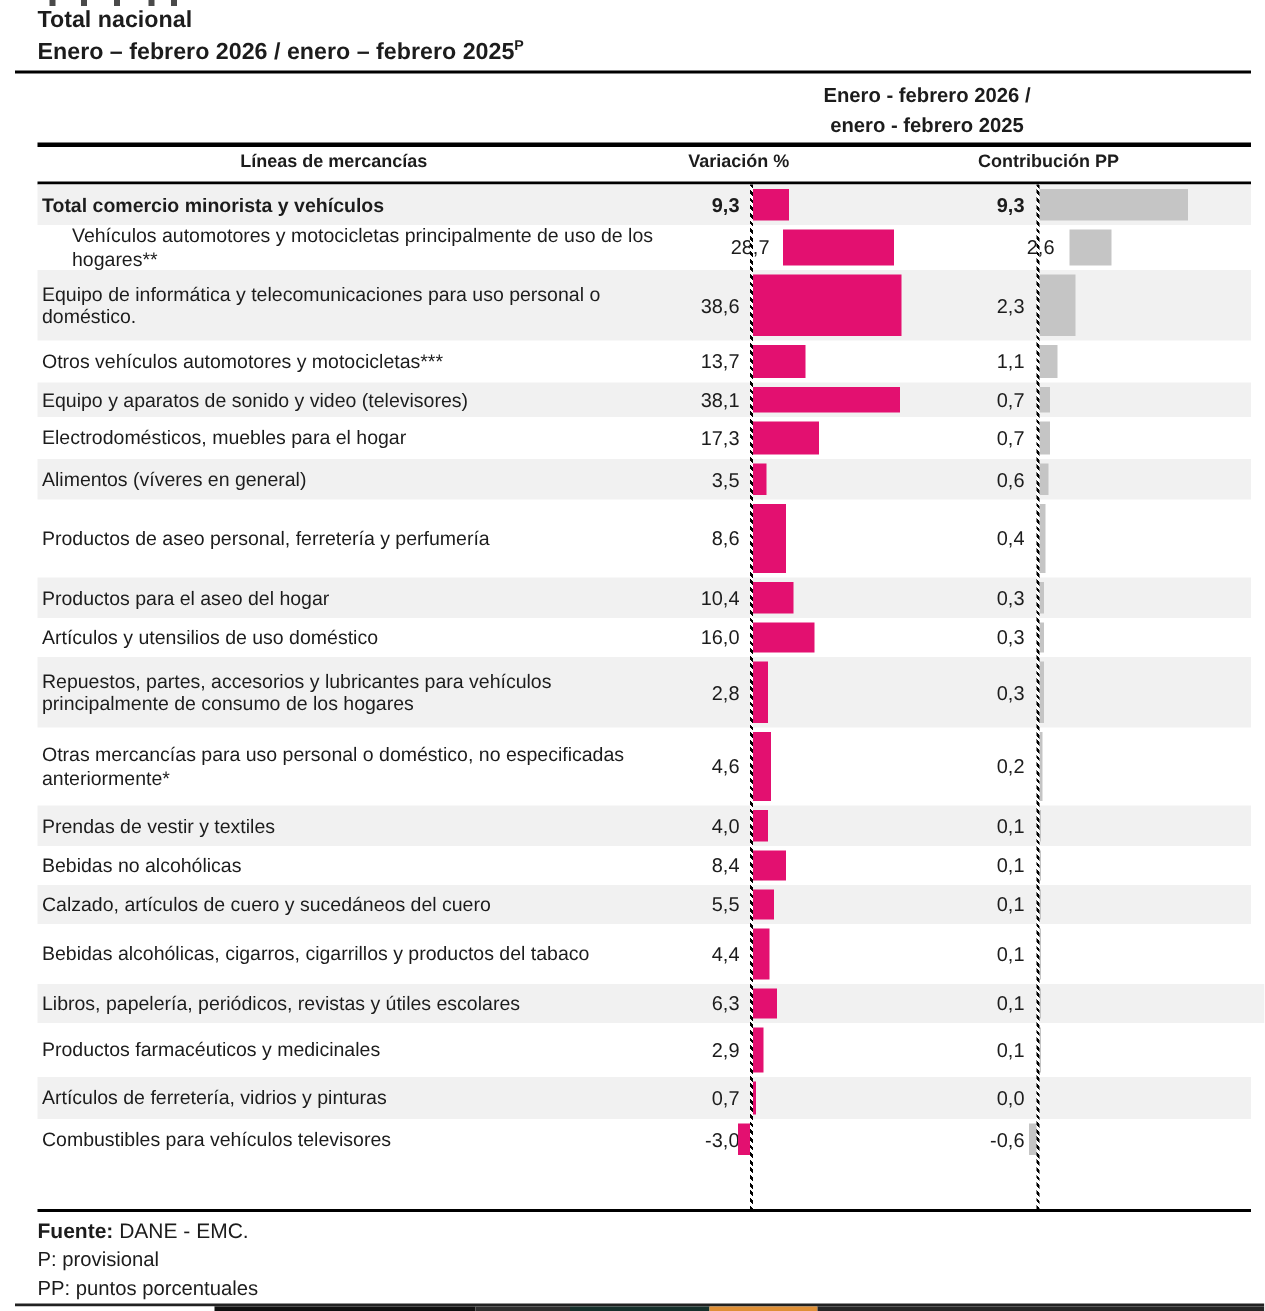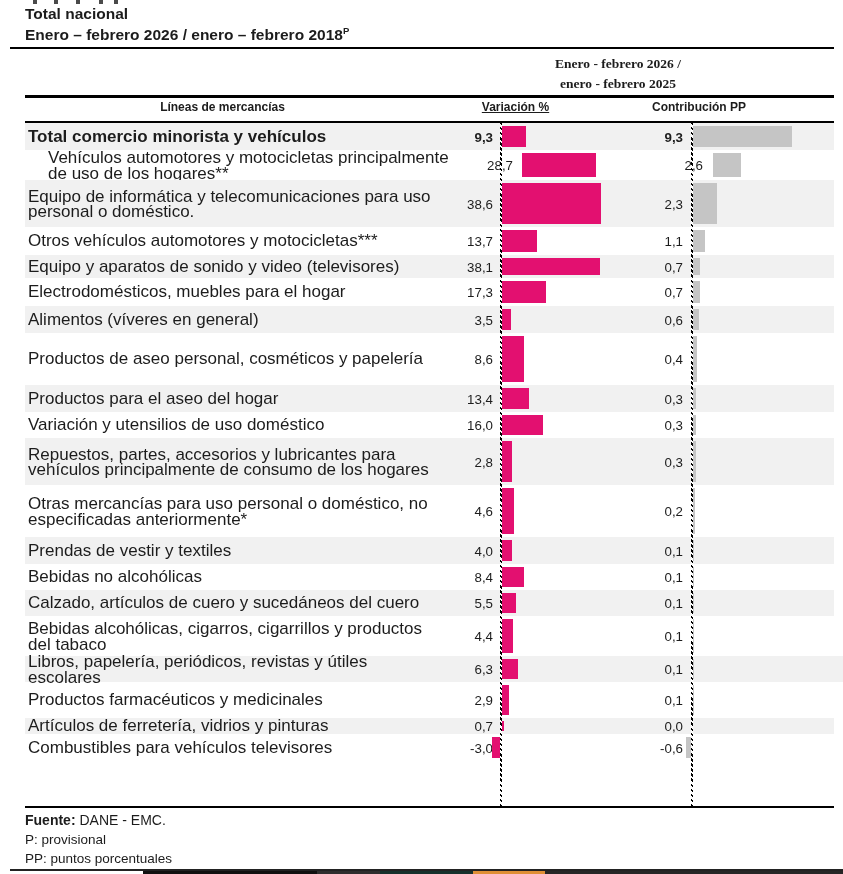--- a/index.html
+++ b/index.html
@@ -5,33 +5,33 @@
   html,body{margin:0;padding:0;background:#fff;}
   #page{position:relative;width:843px;height:874px;background:#fff;overflow:hidden;
         font-family:"Liberation Sans",sans-serif;color:#1c1c1c;}
   .descender{position:absolute;top:0;width:4px;height:4px;background:#4a4a4a;}
   .title1{position:absolute;left:25px;top:5px;font-size:15.5px;font-weight:bold;}
   .title2{position:absolute;left:25px;top:25px;font-size:15.5px;font-weight:bold;}
   .title2 sup{font-size:9.5px;vertical-align:6px;}
   .rule{position:absolute;background:#000;}
   #rule-title{left:10px;top:47px;width:824px;height:2px;}
   #span-header{position:absolute;left:477px;top:54px;width:282px;text-align:center;
-               font-weight:bold;font-size:13.5px;line-height:20px;font-family:Liberation Serif, serif;}
+               font-weight:bold;font-size:13.5px;line-height:20px;}
   .col-h{position:absolute;top:100px;font-weight:bold;font-size:12px;text-align:center;}
   #colh-lineas{left:25px;width:395px;}
-  #colh-var{left:448px;width:135px;text-decoration:underline;}
+  #colh-var{left:425px;width:135px;}
   #colh-contrib{left:613px;width:172px;}
   #rule-above-cols{left:25px;top:95px;width:809px;height:2.5px;}
   #rule-below-cols{left:25px;top:120.5px;width:809px;height:2.5px;}
   #rows{position:absolute;left:25px;top:123px;width:809px;}
   .row{position:relative;width:100%;}
   .row.alt{background:#f1f1f1;}
   .row.total{font-weight:bold;}
   .lbl{position:absolute;left:3px;top:50%;transform:translateY(-50%);width:405px;
-       font-size:17px;line-height:15.5px;}
+       font-size:13px;line-height:15.5px;}
   .val{position:absolute;top:50%;transform:translateY(-50%);font-size:13.3px;text-align:right;}
   .val.var{left:408px;width:60px;}
   .val.ctr{left:596px;width:62px;}
   .bar{position:absolute;top:3px;bottom:3px;}
   .axis{position:absolute;top:123px;width:2px;height:683px;
         background:repeating-linear-gradient(45deg,#000 0 1.8px,#fff 1.8px 3.6px);}
   #axis-var{left:500px;}
   #axis-contrib{left:691px;}
   #rule-bottom{left:25px;top:806px;width:809px;height:2.2px;}
   #fuente{position:absolute;left:25px;top:812px;font-size:14px;}
@@ -48,21 +48,21 @@
 
   <div>
     <div class="descender" style="left:33px"></div>
     <div class="descender" style="left:54px"></div>
     <div class="descender" style="left:76px"></div>
     <div class="descender" style="left:99px"></div>
     <div class="descender" style="left:114px"></div>
   </div>
 
   <div class="title1">Total nacional</div>
-  <div class="title2"><span>Enero – febrero 2026 / enero – febrero 2018</span><sup>P</sup></div>
+  <div class="title2"><span>Enero – febrero 2026 / enero – febrero 2025</span><sup>P</sup></div>
 
   <div class="rule" id="rule-title"></div>
 
   <div id="span-header">
     <div>Enero - febrero 2026 /</div>
     <div>enero - febrero 2025</div>
   </div>
 
   <div class="rule" id="rule-above-cols"></div>
   <div class="col-h" id="colh-lineas">Líneas de mercancías</div>
@@ -121,37 +121,37 @@
 
   <div class="row alt" style="height: 27px;">
     <div class="lbl">Alimentos (víveres en general)</div>
     <div class="val var">3,5</div>
     <div class="bar pink" style="width: 8.995px; left: 477px; background: rgb(227, 16, 112);"></div>
     <div class="val ctr">0,6</div>
     <div class="bar gray" style="width: 6.36px; left: 668px; background: rgb(197, 197, 197);"></div>
   </div>
 
   <div class="row" style="height: 52px;">
-    <div class="lbl">Productos de aseo personal, cosméticos y papelería</div>
+    <div class="lbl">Productos de aseo personal, ferretería y perfumería</div>
     <div class="val var">8,6</div>
     <div class="bar pink" style="width: 22.102px; left: 477px; background: rgb(227, 16, 112);"></div>
     <div class="val ctr">0,4</div>
     <div class="bar gray" style="width: 4.24px; left: 668px; background: rgb(197, 197, 197);"></div>
   </div>
 
   <div class="row alt" style="height: 27px;">
     <div class="lbl">Productos para el aseo del hogar</div>
-    <div class="val var">13,4</div>
+    <div class="val var">10,4</div>
     <div class="bar pink" style="width: 26.728px; left: 477px; background: rgb(227, 16, 112);"></div>
     <div class="val ctr">0,3</div>
     <div class="bar gray" style="width: 3.18px; left: 668px; background: rgb(197, 197, 197);"></div>
   </div>
 
   <div class="row" style="height: 26px;">
-    <div class="lbl">Variación y utensilios de uso doméstico</div>
+    <div class="lbl">Artículos y utensilios de uso doméstico</div>
     <div class="val var">16,0</div>
     <div class="bar pink" style="width: 41.12px; left: 477px; background: rgb(227, 16, 112);"></div>
     <div class="val ctr">0,3</div>
     <div class="bar gray" style="width: 3.18px; left: 668px; background: rgb(197, 197, 197);"></div>
   </div>
 
   <div class="row alt" style="height: 47px;">
     <div class="lbl">Repuestos, partes, accesorios y lubricantes para vehículos principalmente de consumo de los hogares</div>
     <div class="val var">2,8</div>
     <div class="bar pink" style="width: 10.023px; left: 477px; background: rgb(227, 16, 112);"></div>
@@ -208,21 +208,21 @@
   </div>
 
   <div class="row" style="height: 36px;">
     <div class="lbl">Productos farmacéuticos y medicinales</div>
     <div class="val var">2,9</div>
     <div class="bar pink" style="width: 7.453px; left: 477px; background: rgb(227, 16, 112);"></div>
     <div class="val ctr">0,1</div>
     <div class="bar gray" style="width: 1.06px; left: 668px; background: rgb(197, 197, 197);"></div>
   </div>
 
-  <div class="row alt" style="height: 16px;">
+  <div class="row alt" style="height: 28px;">
     <div class="lbl">Artículos de ferretería, vidrios y pinturas</div>
     <div class="val var">0,7</div>
     <div class="bar pink" style="width: 1.799px; left: 477px; background: rgb(227, 16, 112);"></div>
     <div class="val ctr">0,0</div>
     <div class="bar gray" style="width: 0px; left: 668px; background: rgb(197, 197, 197);"></div>
   </div>
 
   <div class="row" style="height: 27px;">
     <div class="lbl">Combustibles para vehículos televisores</div>
     <div class="val var">-3,0</div>

